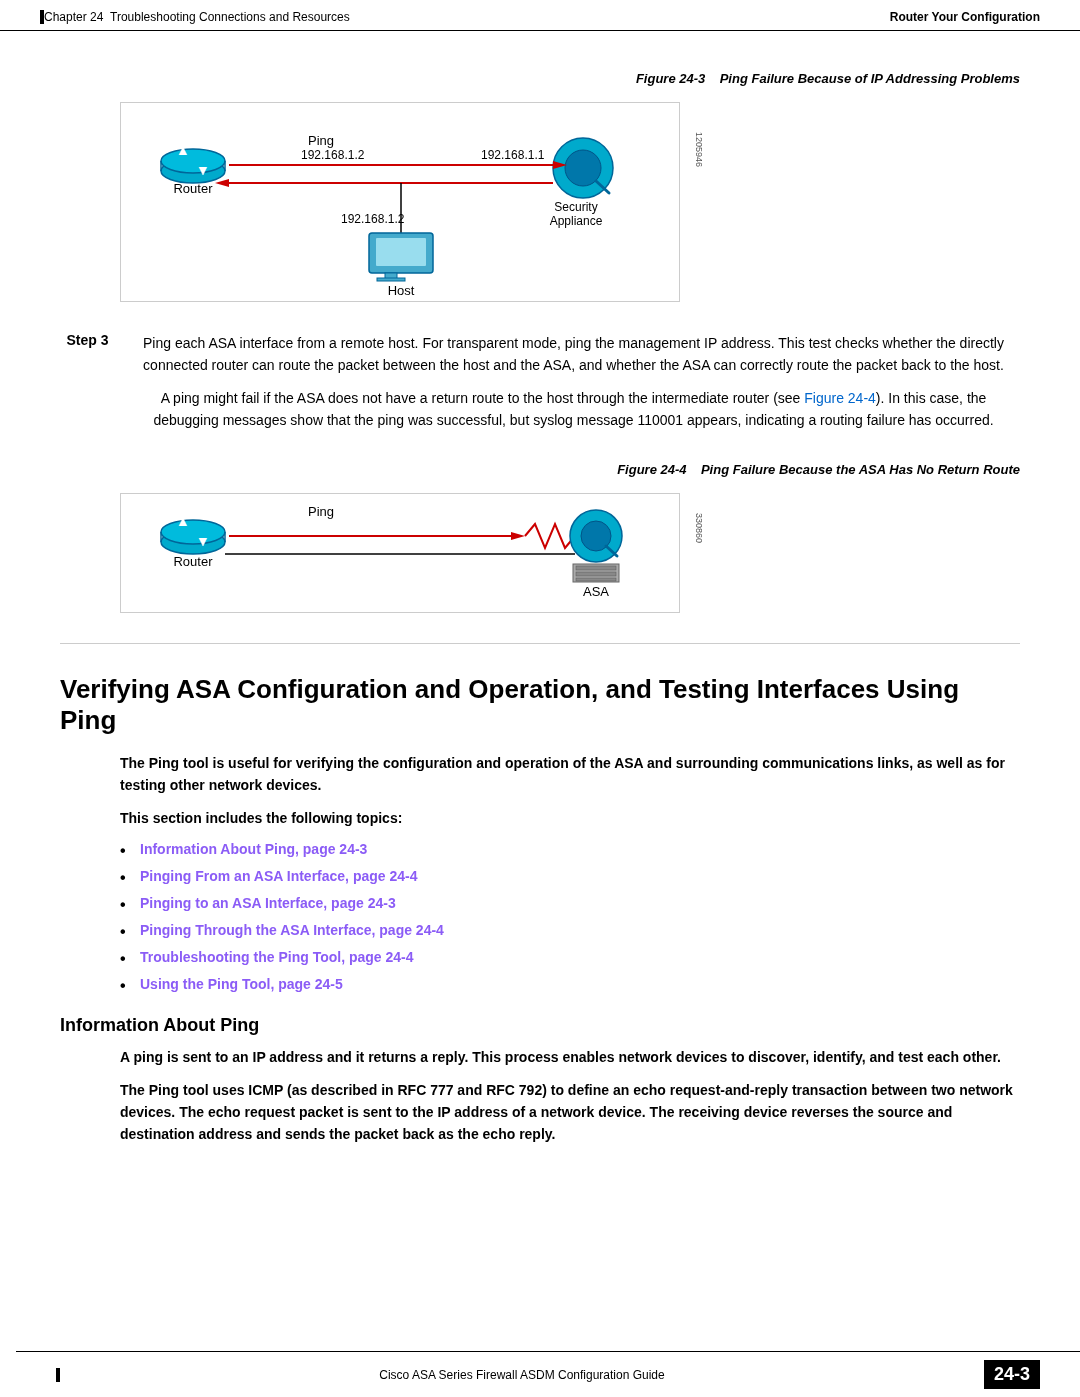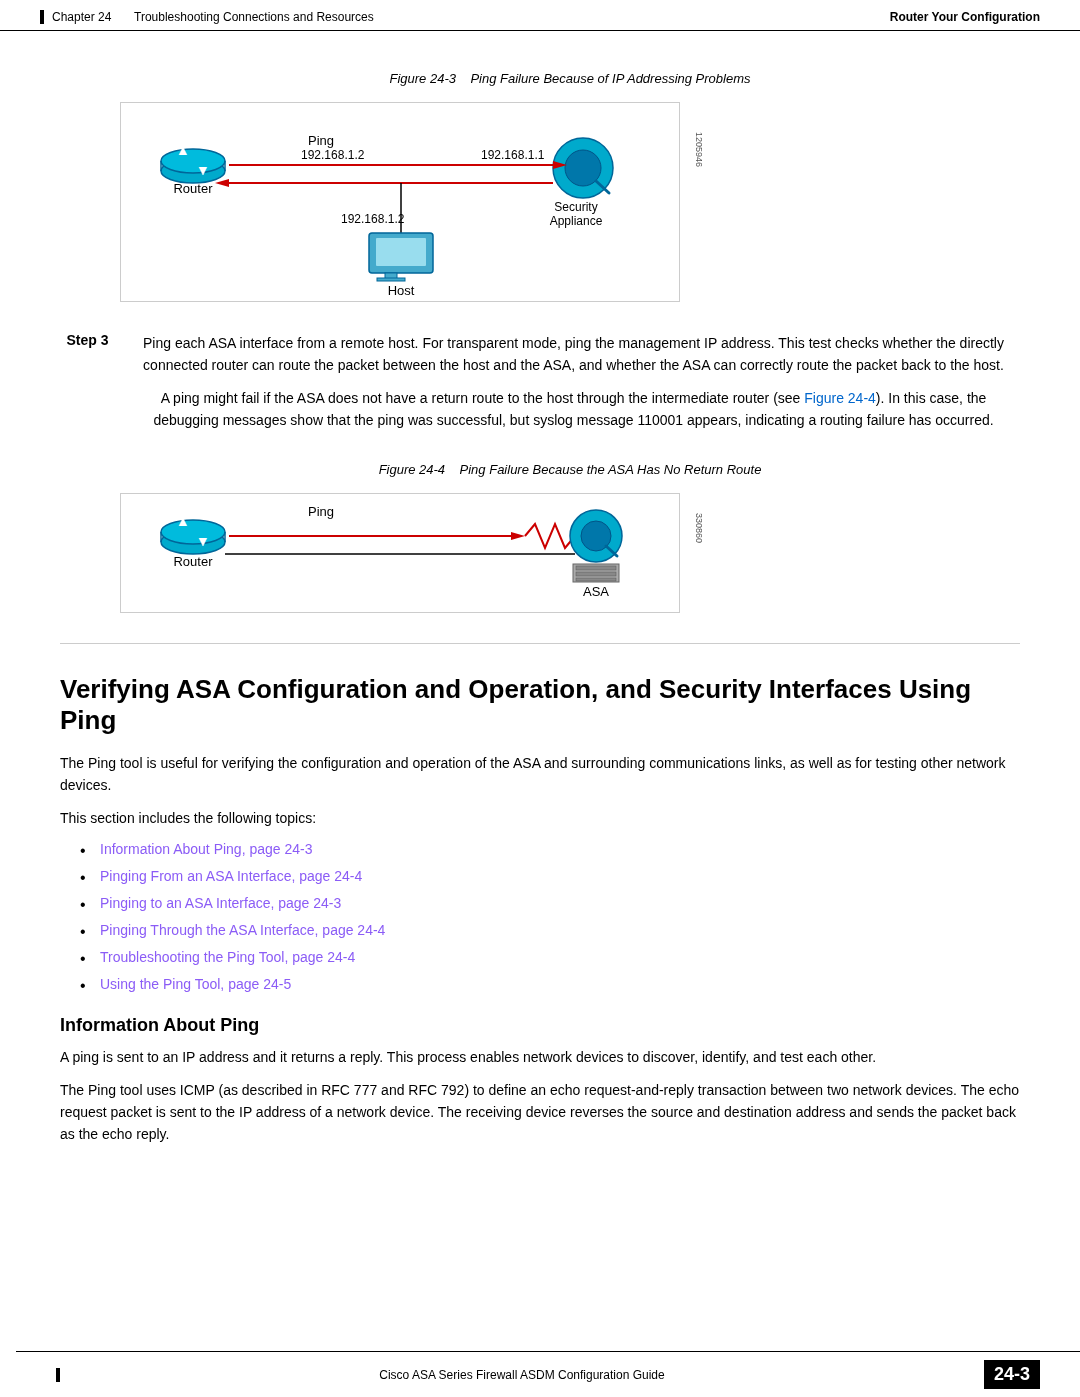--- a/index.html
+++ b/index.html
@@ -18,21 +18,21 @@
       display: flex;
       justify-content: space-between;
       align-items: flex-start;
       padding: 10px 40px 6px 40px;
       border-bottom: 1px solid #000;
       font-size: 12px;
     }
     .header-left {
       display: flex;
       align-items: flex-end;
-      gap: 8px;
+      gap: 0;
     }
     .header-left .bar {
       width: 4px;
       height: 14px;
       background: #000;
       display: inline-block;
     }
     .header-right {
       font-weight: bold;
       font-size: 12px;
@@ -42,24 +42,24 @@
     .content {
       padding: 20px 60px 60px 60px;
     }
 
     
     .figure-section {
       margin: 20px 0 20px 60px;
     }
     .figure-caption {
       font-style: italic;
-      font-weight: normal;
+      font-weight: bold;
       font-size: 13px;
       margin-bottom: 16px;
-      text-align: center;
+      text-align: right;
     }
     .figure-caption span {
       font-style: italic;
     }
 
     
     .diagram {
       position: relative;
       border: 1px solid #ccc;
       background: #fff;
@@ -172,20 +172,22 @@
     
     svg text {
       font-family: Arial, sans-serif;
     }
     .diagram-wrapper {
       position: relative;
       display: inline-block;
     }
 
     .indented {
+      margin-left: 60px;
+      font-weight: bold;
     }
   </style>
 </head>
 <body>
 
 <div class="page-header">
   <div class="header-left">
     <span class="bar"></span>
     <span>Chapter 24</span>
     &nbsp;&nbsp;
@@ -296,21 +298,21 @@
       </div>
       
       <div style="position:absolute; right:-24px; top:20px; writing-mode:vertical-rl; font-size:9px; color:#555;">
         <span>330860</span>
       </div>
     </div>
   </div>
 
   <hr style="border:none; border-top:1px solid #ccc; margin: 10px 0 20px 0;">
 
-  <h1 class="section-heading">Verifying ASA Configuration and Operation, and Security Interfaces Using Ping</h1>
+  <h1 class="section-heading">Verifying ASA Configuration and Operation, and Testing Interfaces Using Ping</h1>
 
   <p class="body-text indented">The Ping tool is useful for verifying the configuration and operation of the ASA and surrounding communications links, as well as for testing other network devices.</p>
 
   <p class="body-text indented">This section includes the following topics:</p>
 
   <ul class="bullet-list indented">
     <li><a href="#" class="link-blue">Information About Ping, page 24-3</a></li>
     <li><a href="#" class="link-blue">Pinging From an ASA Interface, page 24-4</a></li>
     <li><a href="#" class="link-blue">Pinging to an ASA Interface, page 24-3</a></li>
     <li><a href="#" class="link-blue">Pinging Through the ASA Interface, page 24-4</a></li>

